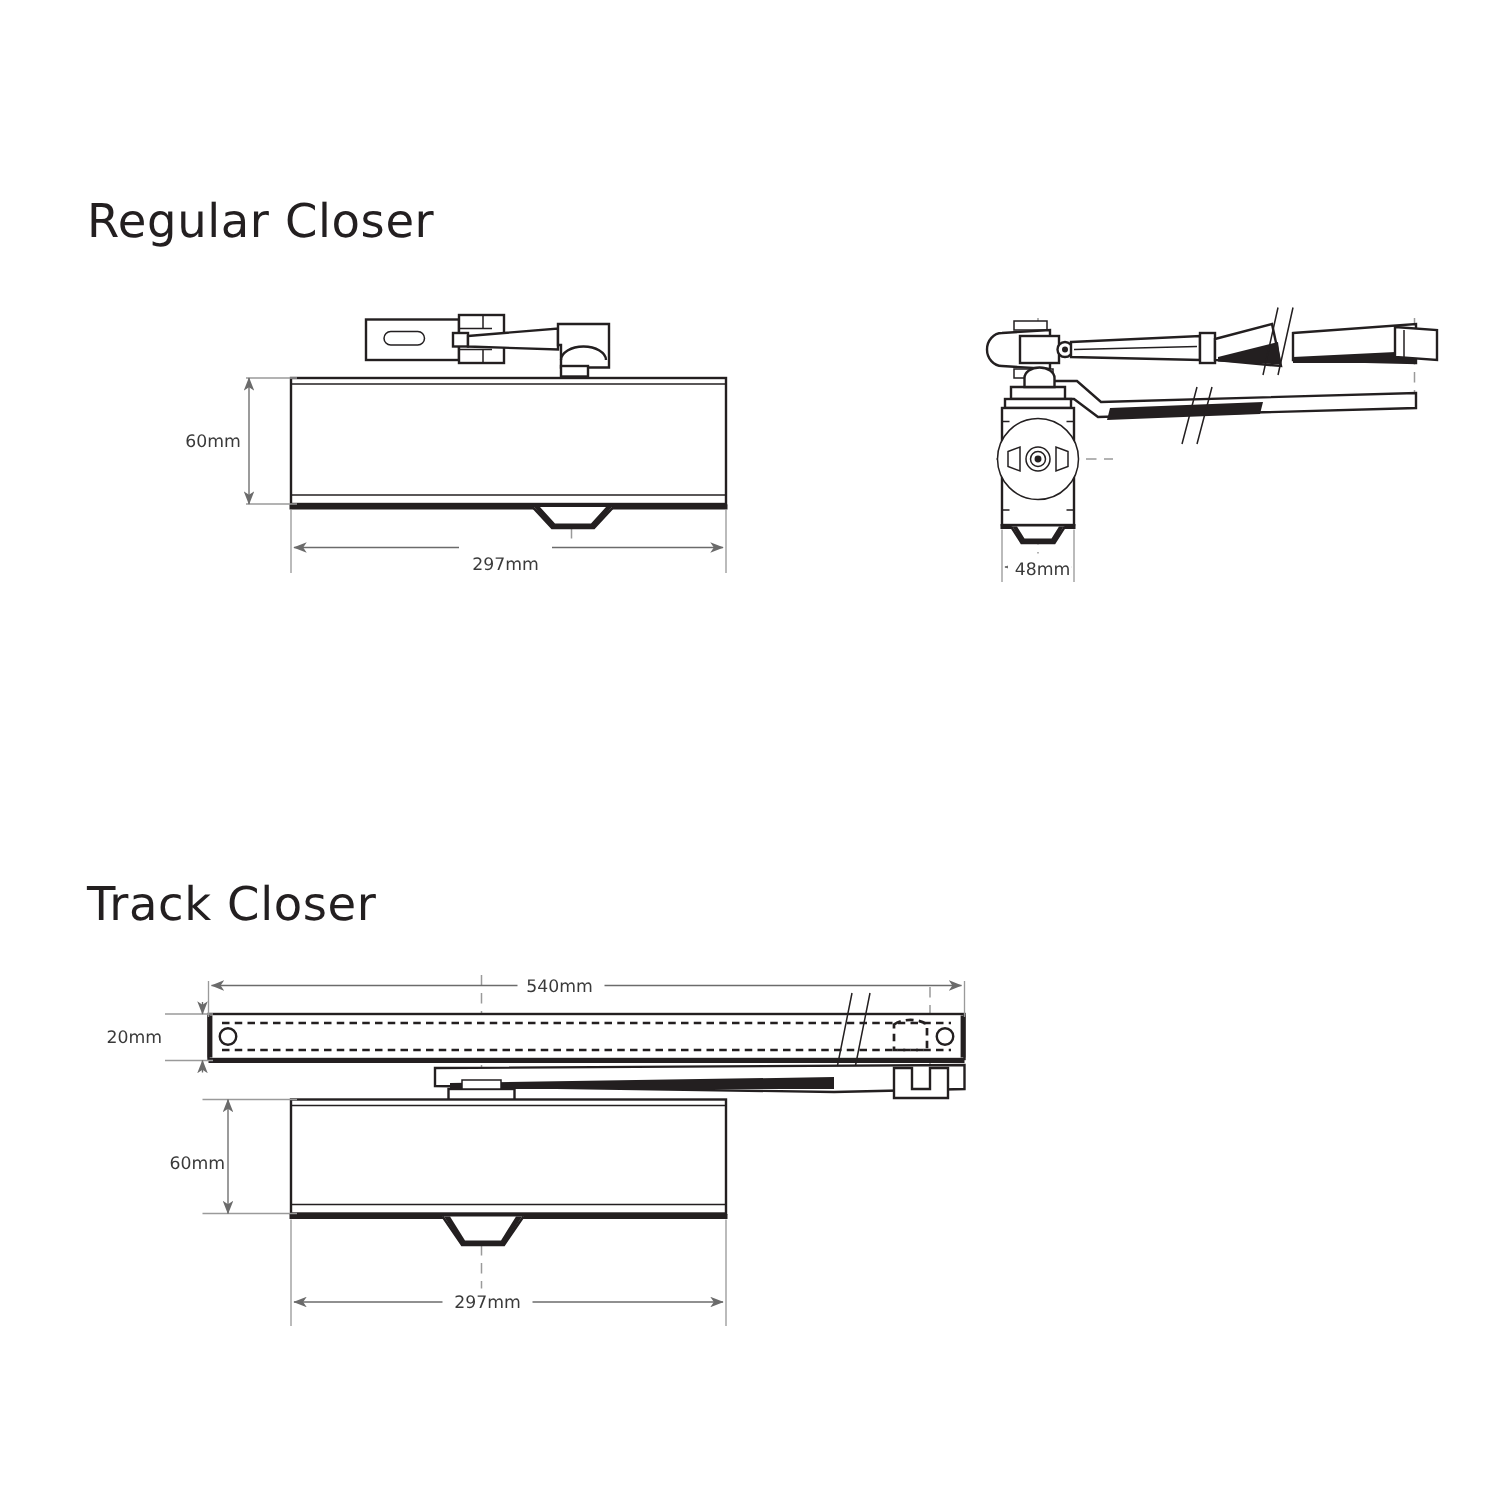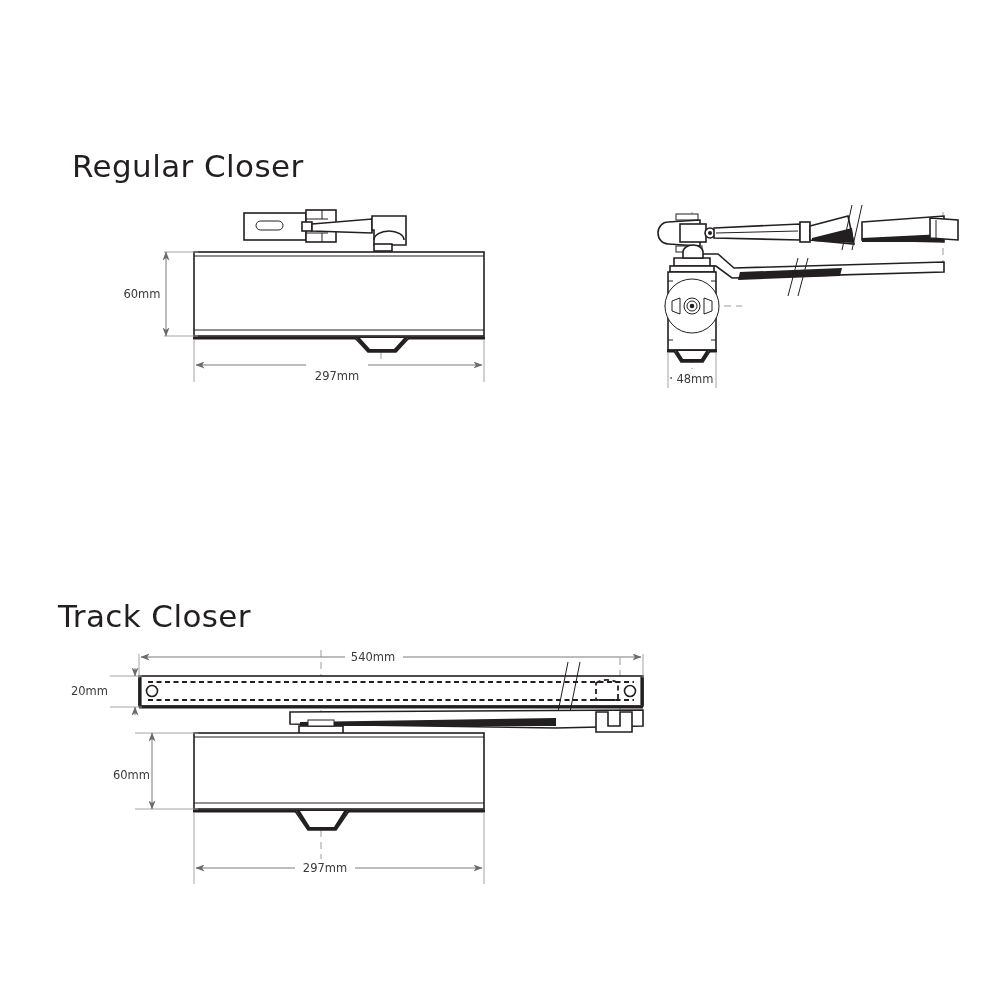--- a/index.html
+++ b/index.html
@@ -23,22 +23,22 @@
   }
   .section-title {
     position: absolute;
     font-family: "DejaVu Sans", sans-serif;
     font-size: 31px;
     font-weight: 400;
     color: #231f20;
     letter-spacing: 0.4px;
     white-space: nowrap;
   }
-  #title-regular { left: 58px; top: 148px; margin-left: 14px; }
-  #title-track   { left: 58px; top: 598px; }
+  #title-regular { left: 58px; top: 130px; }
+  #title-track   { left: 58px; top: 585px; }
 
   svg { display: block; position: absolute; left: 0; top: 0; }
   .dimtext {
     font-family: "DejaVu Sans", sans-serif;
     font-size: 11.5px;
     fill: #3a3a3a;
   }
   .ln   { stroke: #231f20; fill: none; }
   .thin { stroke-width: 1; }
   .med  { stroke-width: 1.6; }

